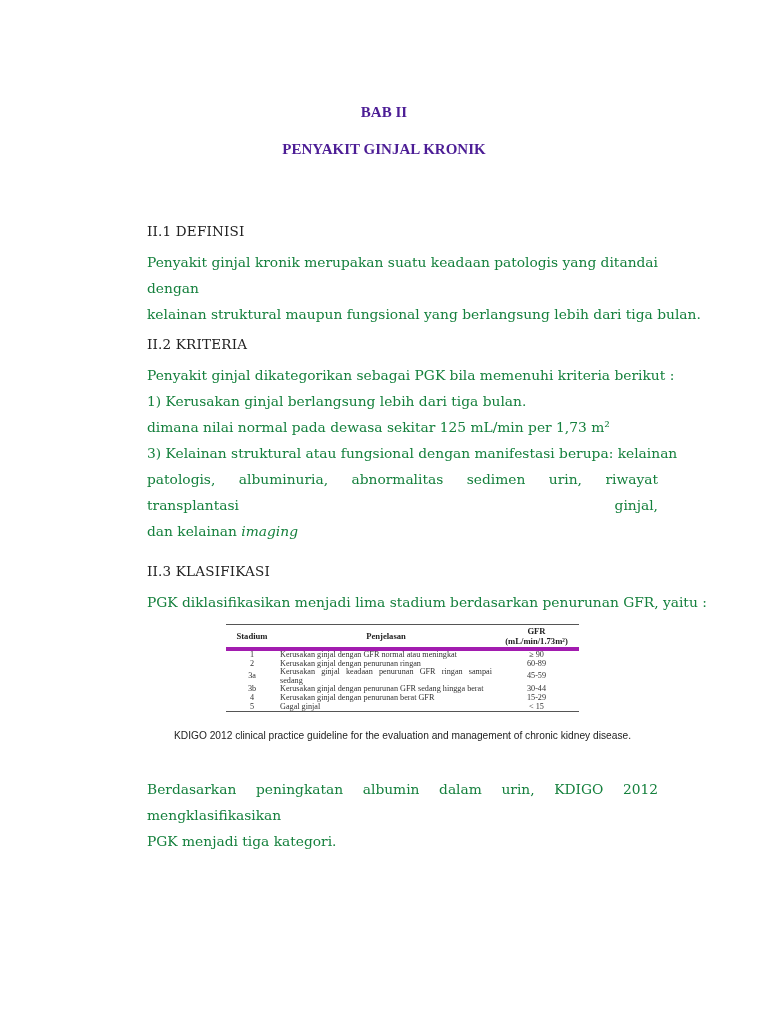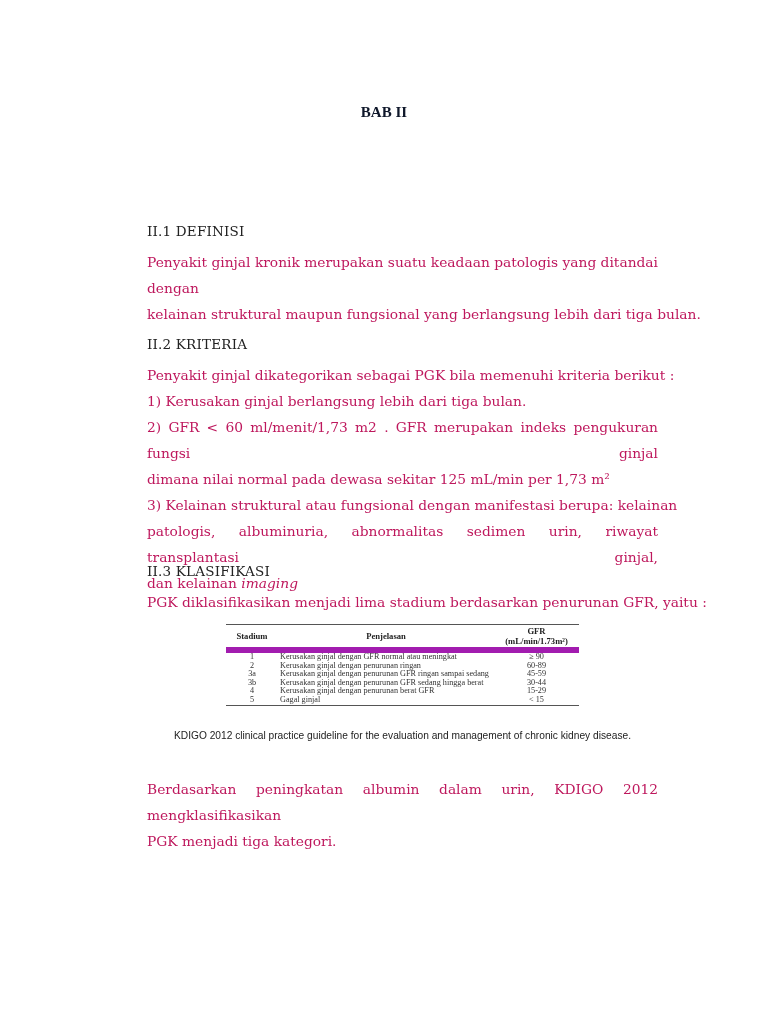--- a/index.html
+++ b/index.html
@@ -3,60 +3,60 @@
   <meta charset="utf-8">
   <style>
     html, body { margin: 0; padding: 0; background: #ffffff; }
     body {
       width: 768px; height: 1024px; position: relative; overflow: hidden;
       font-family: "DejaVu Serif", "Liberation Serif", serif;
       color: #1a1a1a;
     }
     .page { position: absolute; left: 0; top: 0; width: 768px; height: 1024px; }
     .abs { position: absolute; white-space: nowrap; }
-    .title { left: 0; width: 768px; text-align: center; font-family: "Liberation Serif", serif; font-weight: bold; font-size: 15px; color: #0f172a; }
+    .title { left: 0; width: 768px; text-align: center; font-family: "Liberation Serif", serif; font-weight: bold; font-size: 15px; color: #4c1d95; }
     .heading { left: 147px; font-size: 13.5px; letter-spacing: 0.2px; color: #222; margin-top: 7px; }
-    .para { left: 147px; width: 511px; font-size: 13.8px; color: #be185d; line-height: 26px; }
+    .para { left: 147px; width: 511px; font-size: 13.8px; color: #15803d; line-height: 26px; }
     .just { text-align: justify; text-align-last: justify; white-space: normal; }
     em { font-style: italic; margin-top: 28px; }
 
     table.klas {
       position: absolute; left: 226px; top: 624px; width: 353px;
       border-collapse: collapse; font-family: "Liberation Serif", serif;
       font-size: 8.2px; color: #333;
     }
     table.klas th { font-weight: bold; font-size: 8.6px; color: #222; padding: 1px 2px; vertical-align: middle; }
-    table.klas thead tr { border-top: 1.2px solid #555; border-bottom: 6px solid #a21caf; }
+    table.klas thead tr { border-top: 1.2px solid #555; border-bottom: 4px solid #a21caf; }
     table.klas tbody tr:last-child { border-bottom: 1.2px solid #555; }
     table.klas td { padding: 0 2px; line-height: 8.6px; vertical-align: middle; }
     td.c, th.c { text-align: center; }
     td.desc { text-align: justify; }
     .caption {
       left: 147px; width: 511px; top: 729px; text-align: center; white-space: normal;
       font-family: "Liberation Sans", sans-serif; font-size: 10.2px; line-height: 14px; color: #222;
     }
   </style>
 </head>
 <body>
 
 <div class="page">
 
   <div class="abs title" style="top:104px;">BAB II</div>
+  <div class="abs title" style="top:141px;">PENYAKIT GINJAL KRONIK</div>
 
   <div class="abs heading" style="top:216px;">II.1 DEFINISI</div>
   <div class="abs para" style="top:249px;">
     <div class="just">Penyakit ginjal kronik merupakan suatu keadaan patologis yang ditandai dengan</div>
     <div>kelainan struktural maupun fungsional yang berlangsung lebih dari tiga bulan.</div>
   </div>
 
   <div class="abs heading" style="top:329px;">II.2 KRITERIA</div>
   <div class="abs para" style="top:362px;">
     <div>Penyakit ginjal dikategorikan sebagai PGK bila memenuhi kriteria berikut :</div>
     <div>1) Kerusakan ginjal berlangsung lebih dari tiga bulan.</div>
-    <div class="just">2) GFR &lt; 60 ml/menit/1,73 m2 . GFR merupakan indeks pengukuran fungsi ginjal</div>
     <div>dimana nilai normal pada dewasa sekitar 125 mL/min per 1,73 m²</div>
     <div>3) Kelainan struktural atau fungsional dengan manifestasi berupa: kelainan</div>
     <div class="just">patologis, albuminuria, abnormalitas sedimen urin, riwayat transplantasi ginjal,</div>
     <div><span>dan kelainan </span><em>imaging</em></div>
   </div>
 
   <div class="abs heading" style="top:556px;">II.3 KLASIFIKASI</div>
   <div class="abs para" style="top:589px;">PGK diklasifikasikan menjadi lima stadium berdasarkan penurunan GFR, yaitu :</div>
 
   <table class="klas">
@@ -81,21 +81,21 @@
         <td class="desc">Kerusakan ginjal dengan GFR normal atau meningkat</td>
         <td class="c">≥ 90</td>
       </tr>
       <tr>
         <td class="c">2</td>
         <td class="desc">Kerusakan ginjal dengan penurunan ringan</td>
         <td class="c">60-89</td>
       </tr>
       <tr>
         <td class="c">3a</td>
-        <td class="desc">Kerusakan ginjal dengan penurunan GFR ringan sampai sedang</td>
+        <td class="desc">Kerusakan ginjal keadaan penurunan GFR ringan sampai sedang</td>
         <td class="c">45-59</td>
       </tr>
       <tr>
         <td class="c">3b</td>
         <td class="desc">Kerusakan ginjal dengan penurunan GFR sedang hingga berat</td>
         <td class="c">30-44</td>
       </tr>
       <tr>
         <td class="c">4</td>
         <td class="desc">Kerusakan ginjal dengan penurunan berat GFR</td>

